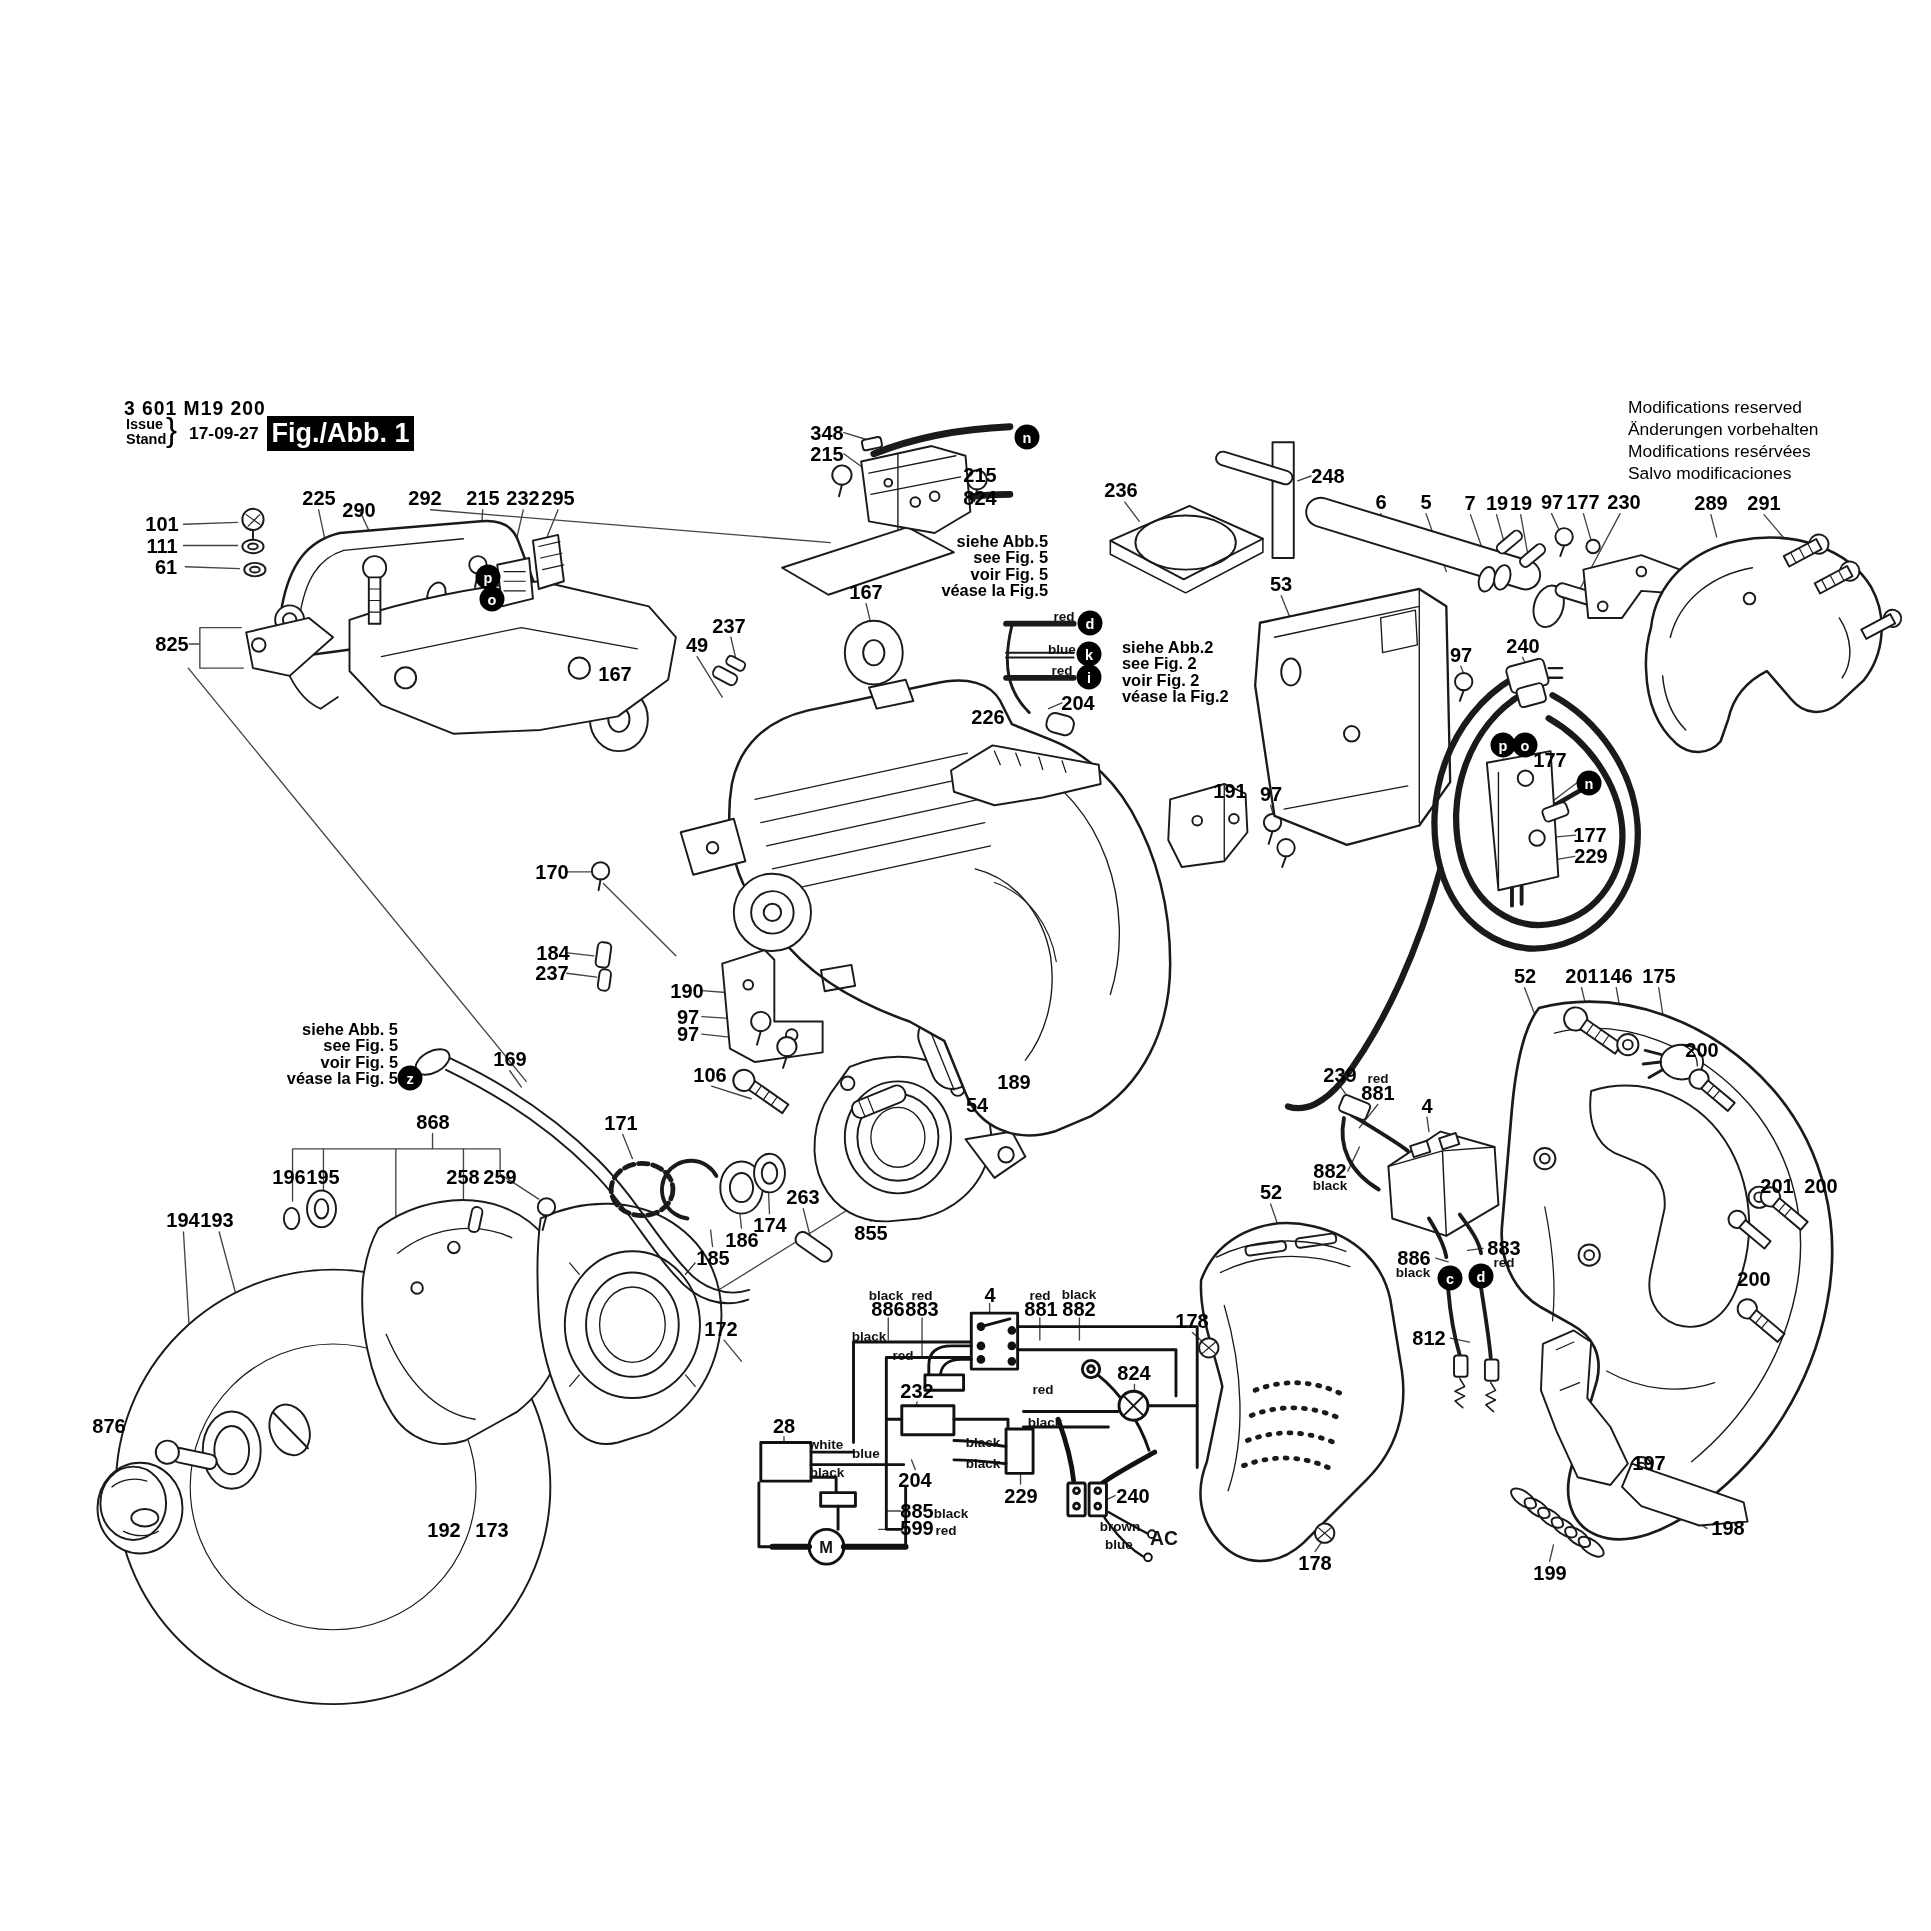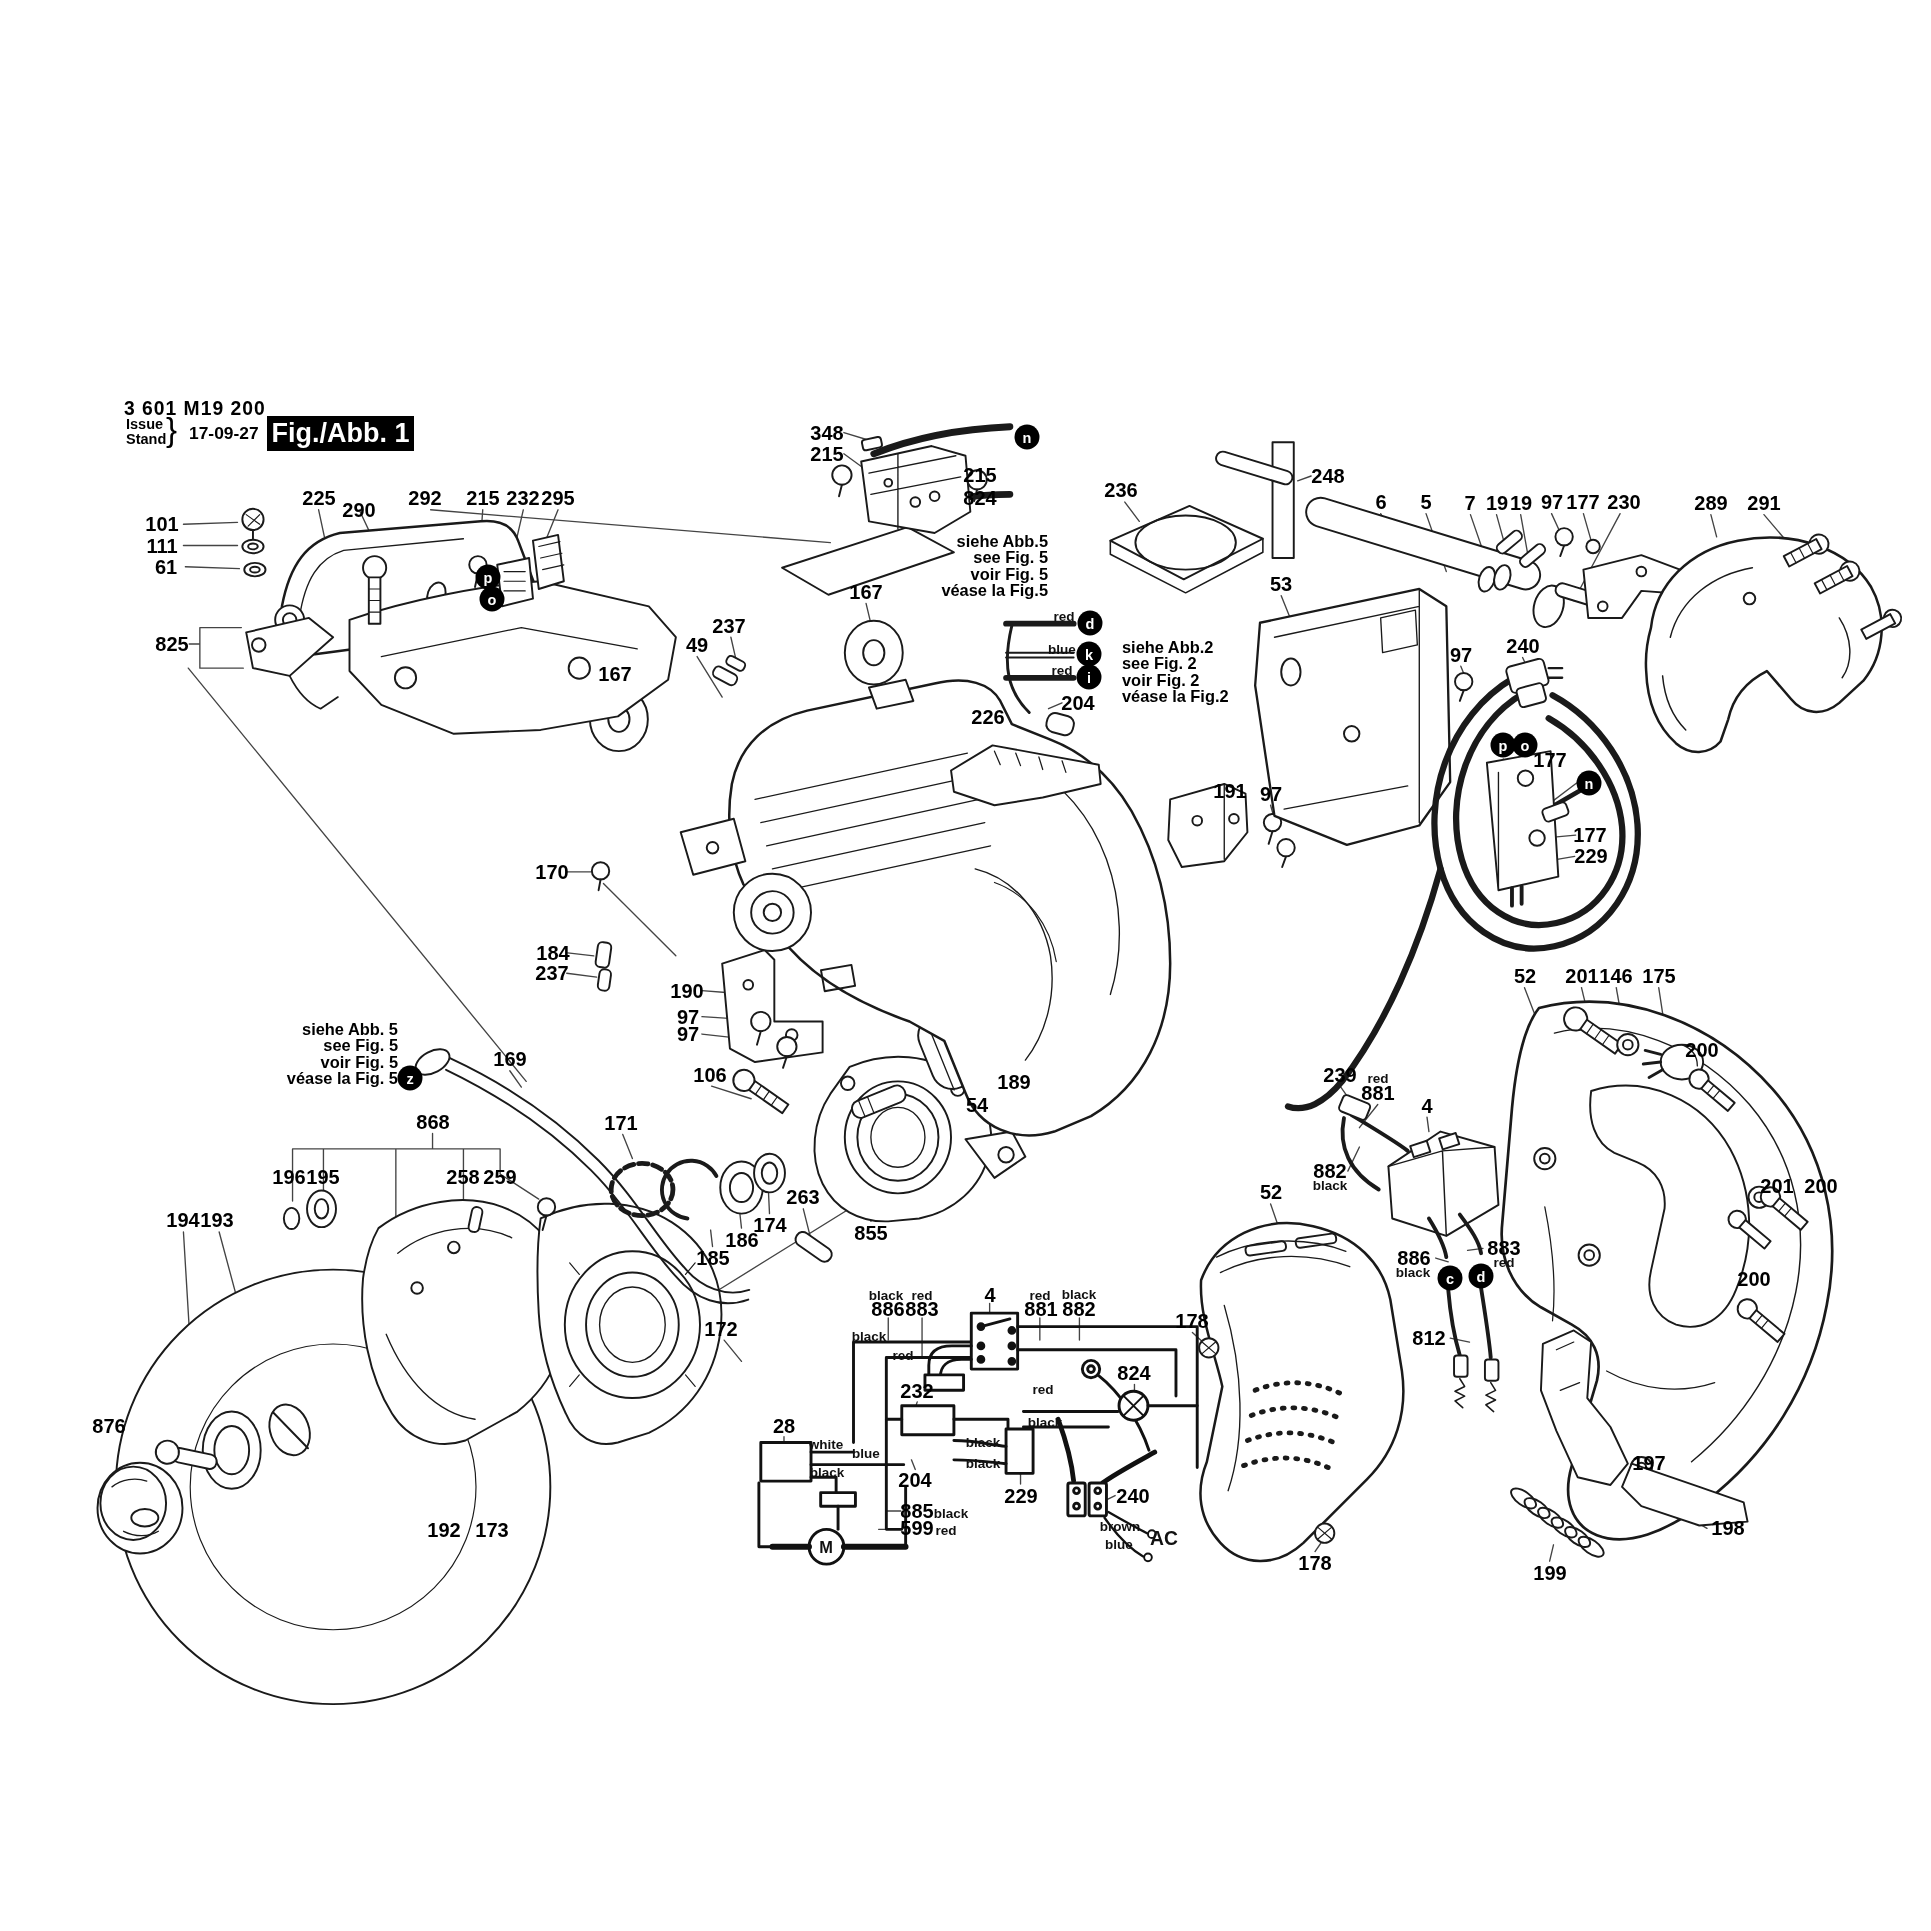--- a/index.html
+++ b/index.html
@@ -543,20 +543,26 @@
   <div id="hdr">
     <div class="pn">3 601 M19 200</div>
   </div>
   <div id="issue">
     <div>Issue</div>
     <div>Stand</div>
   </div>
   <div id="brace">}</div>
   <div id="date">17-09-27</div>
   <div id="figbox">Fig./Abb. 1</div>
+  <div id="notices">
+      <div>Modifications reserved</div>
+      <div>Änderungen vorbehalten</div>
+      <div>Modifications resérvées</div>
+      <div>Salvo modificaciones</div>
+    </div>
 
   <div id="labels">
       <span class="pl" style="left: 162px; top: 524px;">101</span>
       <span class="pl" style="left: 162px; top: 546px;">111</span>
       <span class="pl" style="left: 166px; top: 567px;">61</span>
       <span class="pl" style="left: 172px; top: 644px;">825</span>
       <span class="pl" style="left: 319px; top: 498px;">225</span>
       <span class="pl" style="left: 359px; top: 510px;">290</span>
       <span class="pl" style="left: 425px; top: 498px;">292</span>
       <span class="pl" style="left: 483px; top: 498px;">215</span>

